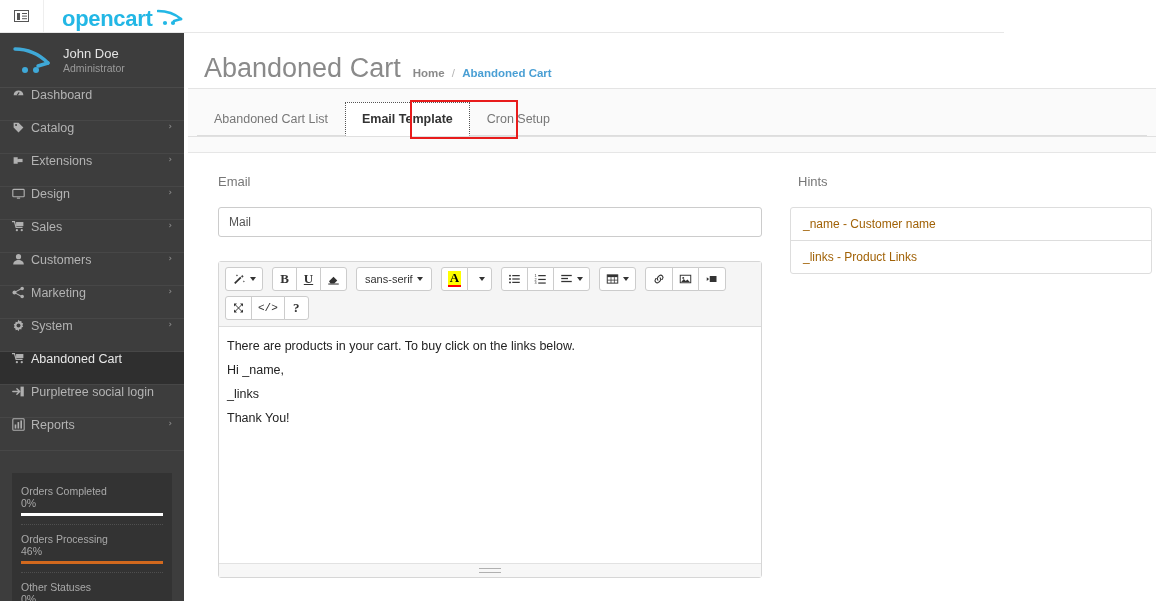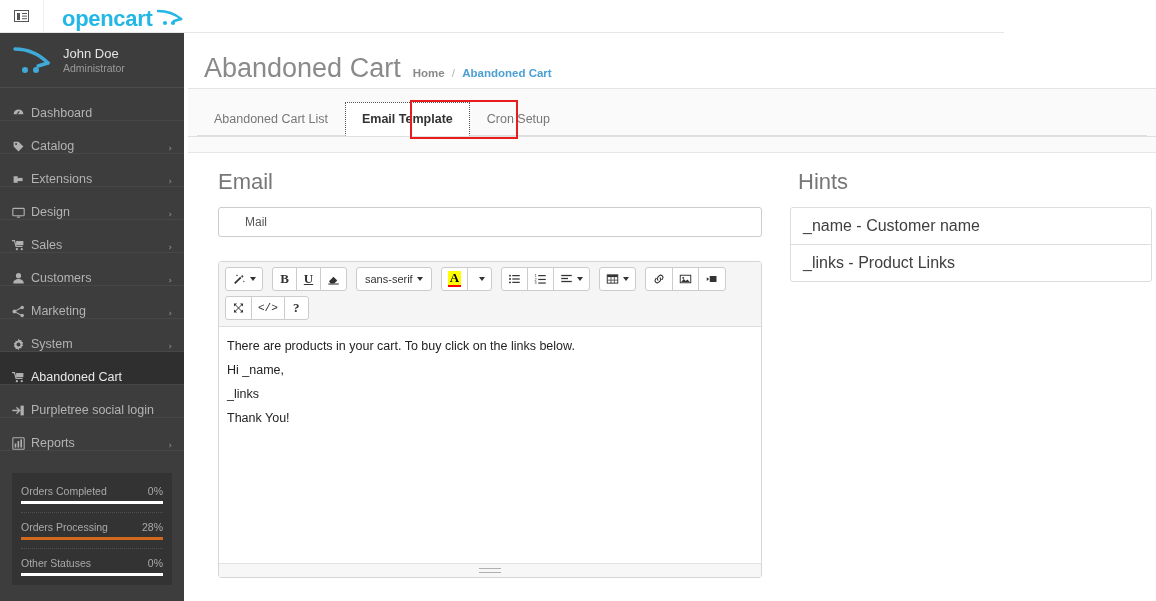--- a/index.html
+++ b/index.html
@@ -76,21 +76,21 @@
   .profile-avatar {
     width: 42px; height: 34px; margin-right: 9px;
     position: relative; flex: none;
   }
   .profile-name { color: #e4e4e4; font-size: 13px; line-height: 15px; }
   .profile-role { color: #9a9a9a; font-size: 10.5px; line-height: 14px; }
 
   .menu { list-style: none; margin: 0; padding: 0; }
   .menu-item {
     position: relative;
-    display: flex; align-items: flex-end;
+    display: flex; align-items: flex-start;
     height: 33px;
     padding: 0 12px 0 12px;
     color: #b3b3b3;
     font-size: 12.5px;
     border-bottom: 1px solid #474747;
     cursor: pointer;
     white-space: nowrap;
   }
   .menu-item.active { background: #2f2f2f; color: #e8e8e8; }
   .menu-ico {
@@ -105,21 +105,21 @@
   }
 
   .stats-box {
     margin: 22px 12px 0 12px;
     background: #333333;
     padding: 4px 9px 9px 9px;
   }
   .stat-row { padding-top: 8px; }
   .stat-head {
     display: flex; justify-content: space-between;
-    color: #a9a9a9; font-size: 10.5px; padding-bottom: 4px;
+    color: #a9a9a9; font-size: 10.5px; padding-bottom: 4px; flex-direction: column;
   }
   .stat-track { height: 3px; background: #4d4d4d; width: 100%; }
   .stat-fill { height: 3px; }
   .stat-sep { border-top: 1px dotted #4f4f4f; margin-top: 8px; }
 
   
   .content {
     position: absolute; top: 33px; left: 188px;
     width: 968px; height: 568px;
     background: #ffffff;
@@ -182,31 +182,31 @@
     background: #fafafa;
     border-bottom: 1px solid #e6e6e6;
     height: 16px;
   }
 
   .body-area { padding: 18px 16px 0 16px; display: flex; }
   .col-left { width: 572px; flex: none; }
   .col-right { width: 362px; margin-left: 14px; flex: none; }
 
   .legend {
-    font-size: 22px; color: #777777; font-weight: normal;
+    font-size: 13px; color: #777777; font-weight: normal;
     margin: 0 0 14px 14px; line-height: 22px;
   }
 
   .form-pad { padding: 0 14px; }
 
   .form-control {
     width: 100%; height: 30px;
     border: 1px solid #cccccc;
     border-radius: 3px;
-    padding: 0 26px;
+    padding: 0 10px;
     font-size: 12px; color: #555;
     font-family: "Liberation Sans", sans-serif;
     background: #fff;
     outline: none;
   }
 
   
   .note-editor {
     margin-top: 24px;
     border: 1px solid #d6d6d6;
@@ -279,21 +279,21 @@
 
   
   .hint-list {
     border: 1px solid #dddddd;
     border-radius: 3px;
     background: #ffffff;
     overflow: hidden;
   }
   .hint-item {
     padding: 9px 12px;
-    font-size: 16px; color: #404040;
+    font-size: 12px; color: #a16207;
     border-bottom: 1px solid #dddddd;
   }
   .hint-item:last-child { border-bottom: none; }
 
   svg { display: block; }
 </style>
 </head>
 <body>
 
 <div id="app">
@@ -458,21 +458,21 @@
             <span>0%</span>
           </div>
           <div class="stat-track">
             <div class="stat-fill" style="width: 100%; background: rgb(255, 255, 255);"></div>
           </div>
         </div>
         <div class="stat-sep"></div>
         <div class="stat-row">
           <div class="stat-head">
             <span>Orders Processing</span>
-            <span>28%</span>
+            <span>46%</span>
           </div>
           <div class="stat-track">
             <div class="stat-fill" style="width: 100%; background: rgb(210, 105, 30);"></div>
           </div>
         </div>
         <div class="stat-sep"></div>
         <div class="stat-row">
           <div class="stat-head">
             <span>Other Statuses</span>
             <span>0%</span>

